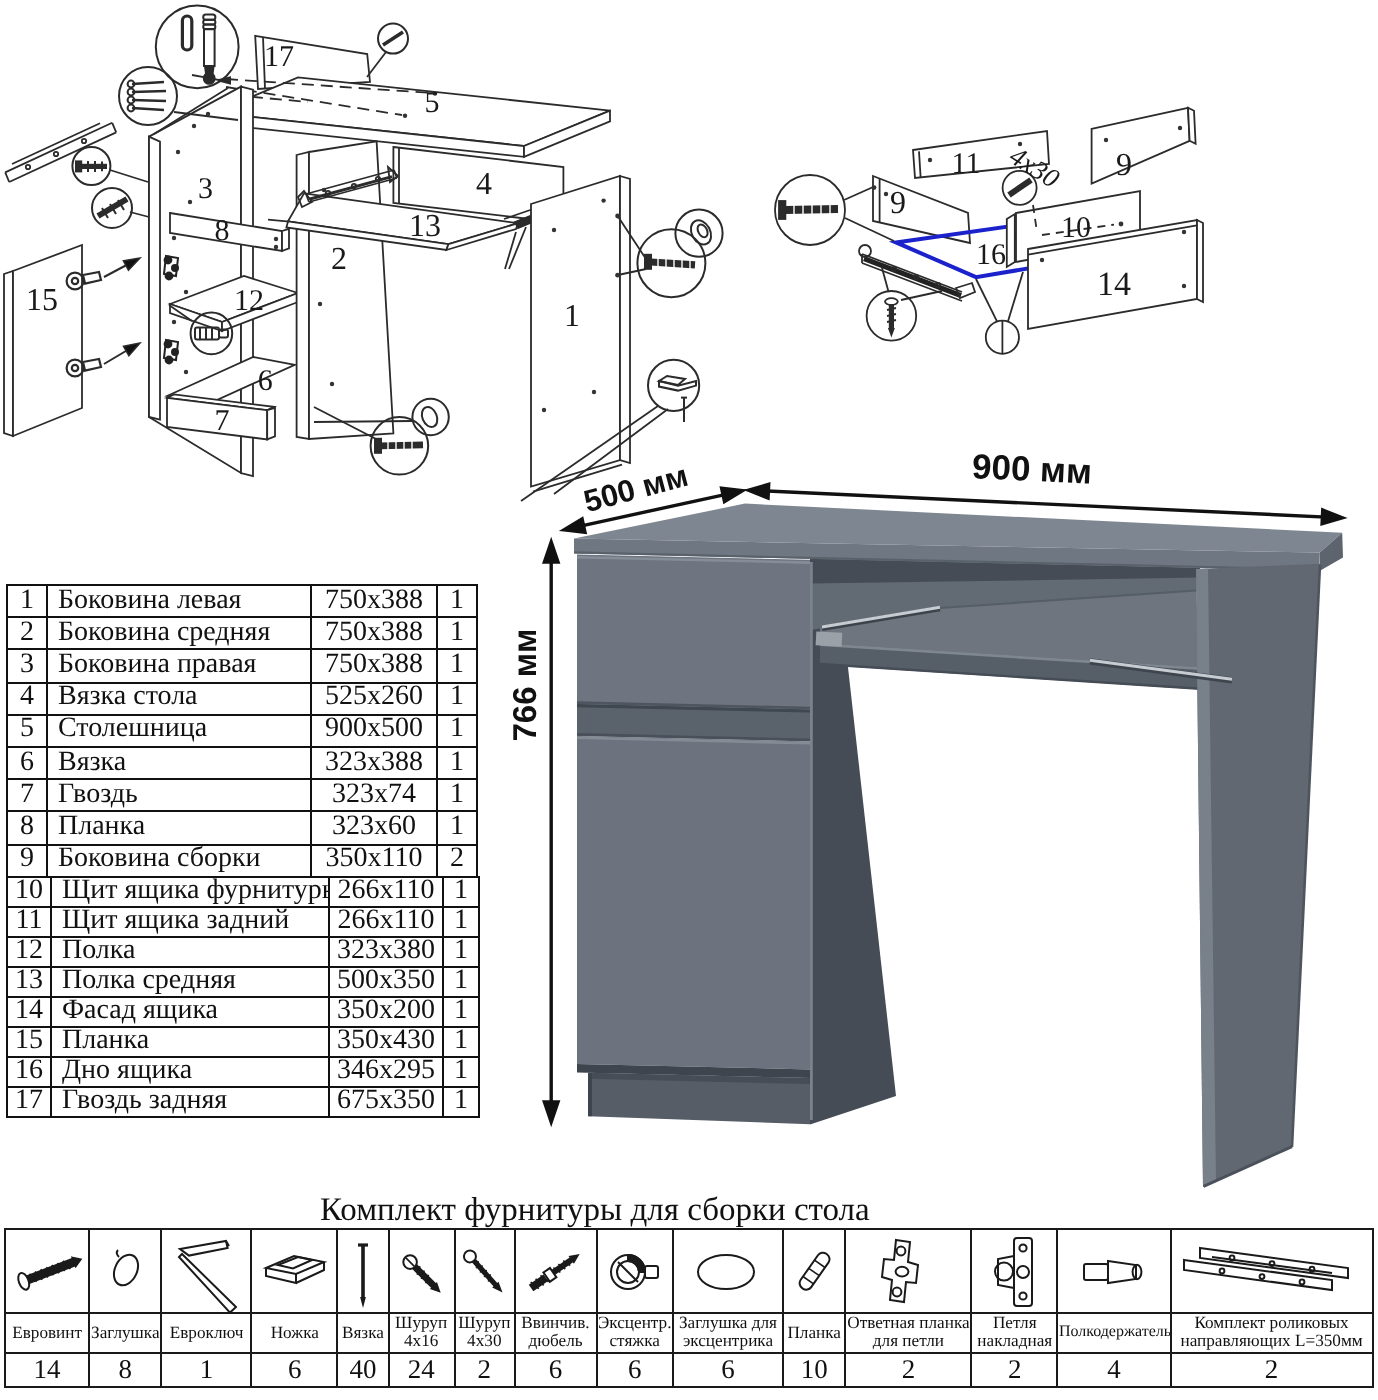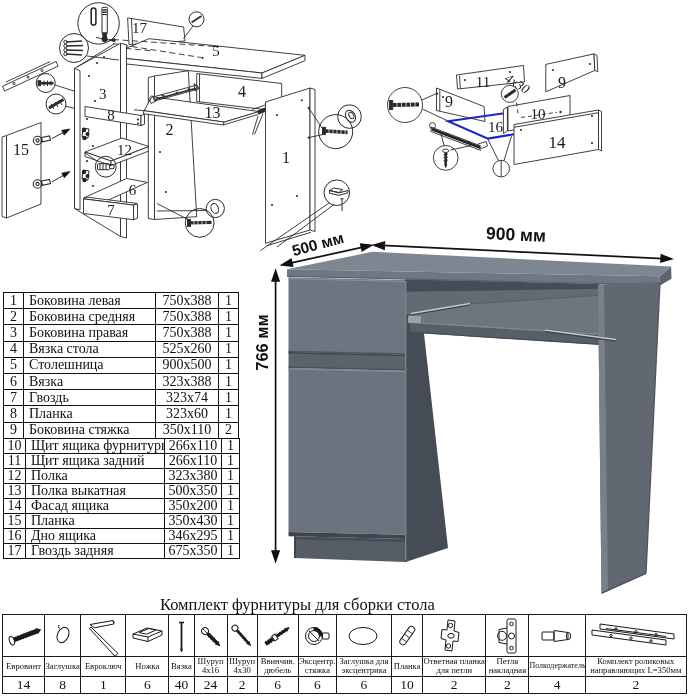--- a/index.html
+++ b/index.html
@@ -77,21 +77,21 @@
           <td class="c">1</td>
         </tr>
 <tr style="height:16.2px">
           <td class="c">8</td>
           <td class="n">Планка</td>
           <td class="c">323х60</td>
           <td class="c">1</td>
         </tr>
 <tr style="height:16.2px">
           <td class="c">9</td>
-          <td class="n">Боковина стяжка</td>
+          <td class="n">Боковина сборки</td>
           <td class="c">350х110</td>
           <td class="c">2</td>
         </tr>
 </tbody>
     </table>
 
 <table class="pt" style="top:438px;width:236px;">
 <colgroup>
         <col style="width:22px">
         <col style="width:139px">
@@ -112,21 +112,21 @@
           <td class="c">1</td>
         </tr>
 <tr style="height:14.9px">
           <td class="c">12</td>
           <td class="n">Полка</td>
           <td class="c">323х380</td>
           <td class="c">1</td>
         </tr>
 <tr style="height:14.9px">
           <td class="c">13</td>
-          <td class="n">Полка выкатная</td>
+          <td class="n">Полка средняя</td>
           <td class="c">500х350</td>
           <td class="c">1</td>
         </tr>
 <tr style="height:14.9px">
           <td class="c">14</td>
           <td class="n">Фасад ящика</td>
           <td class="c">350х200</td>
           <td class="c">1</td>
         </tr>
 <tr style="height:14.9px">

